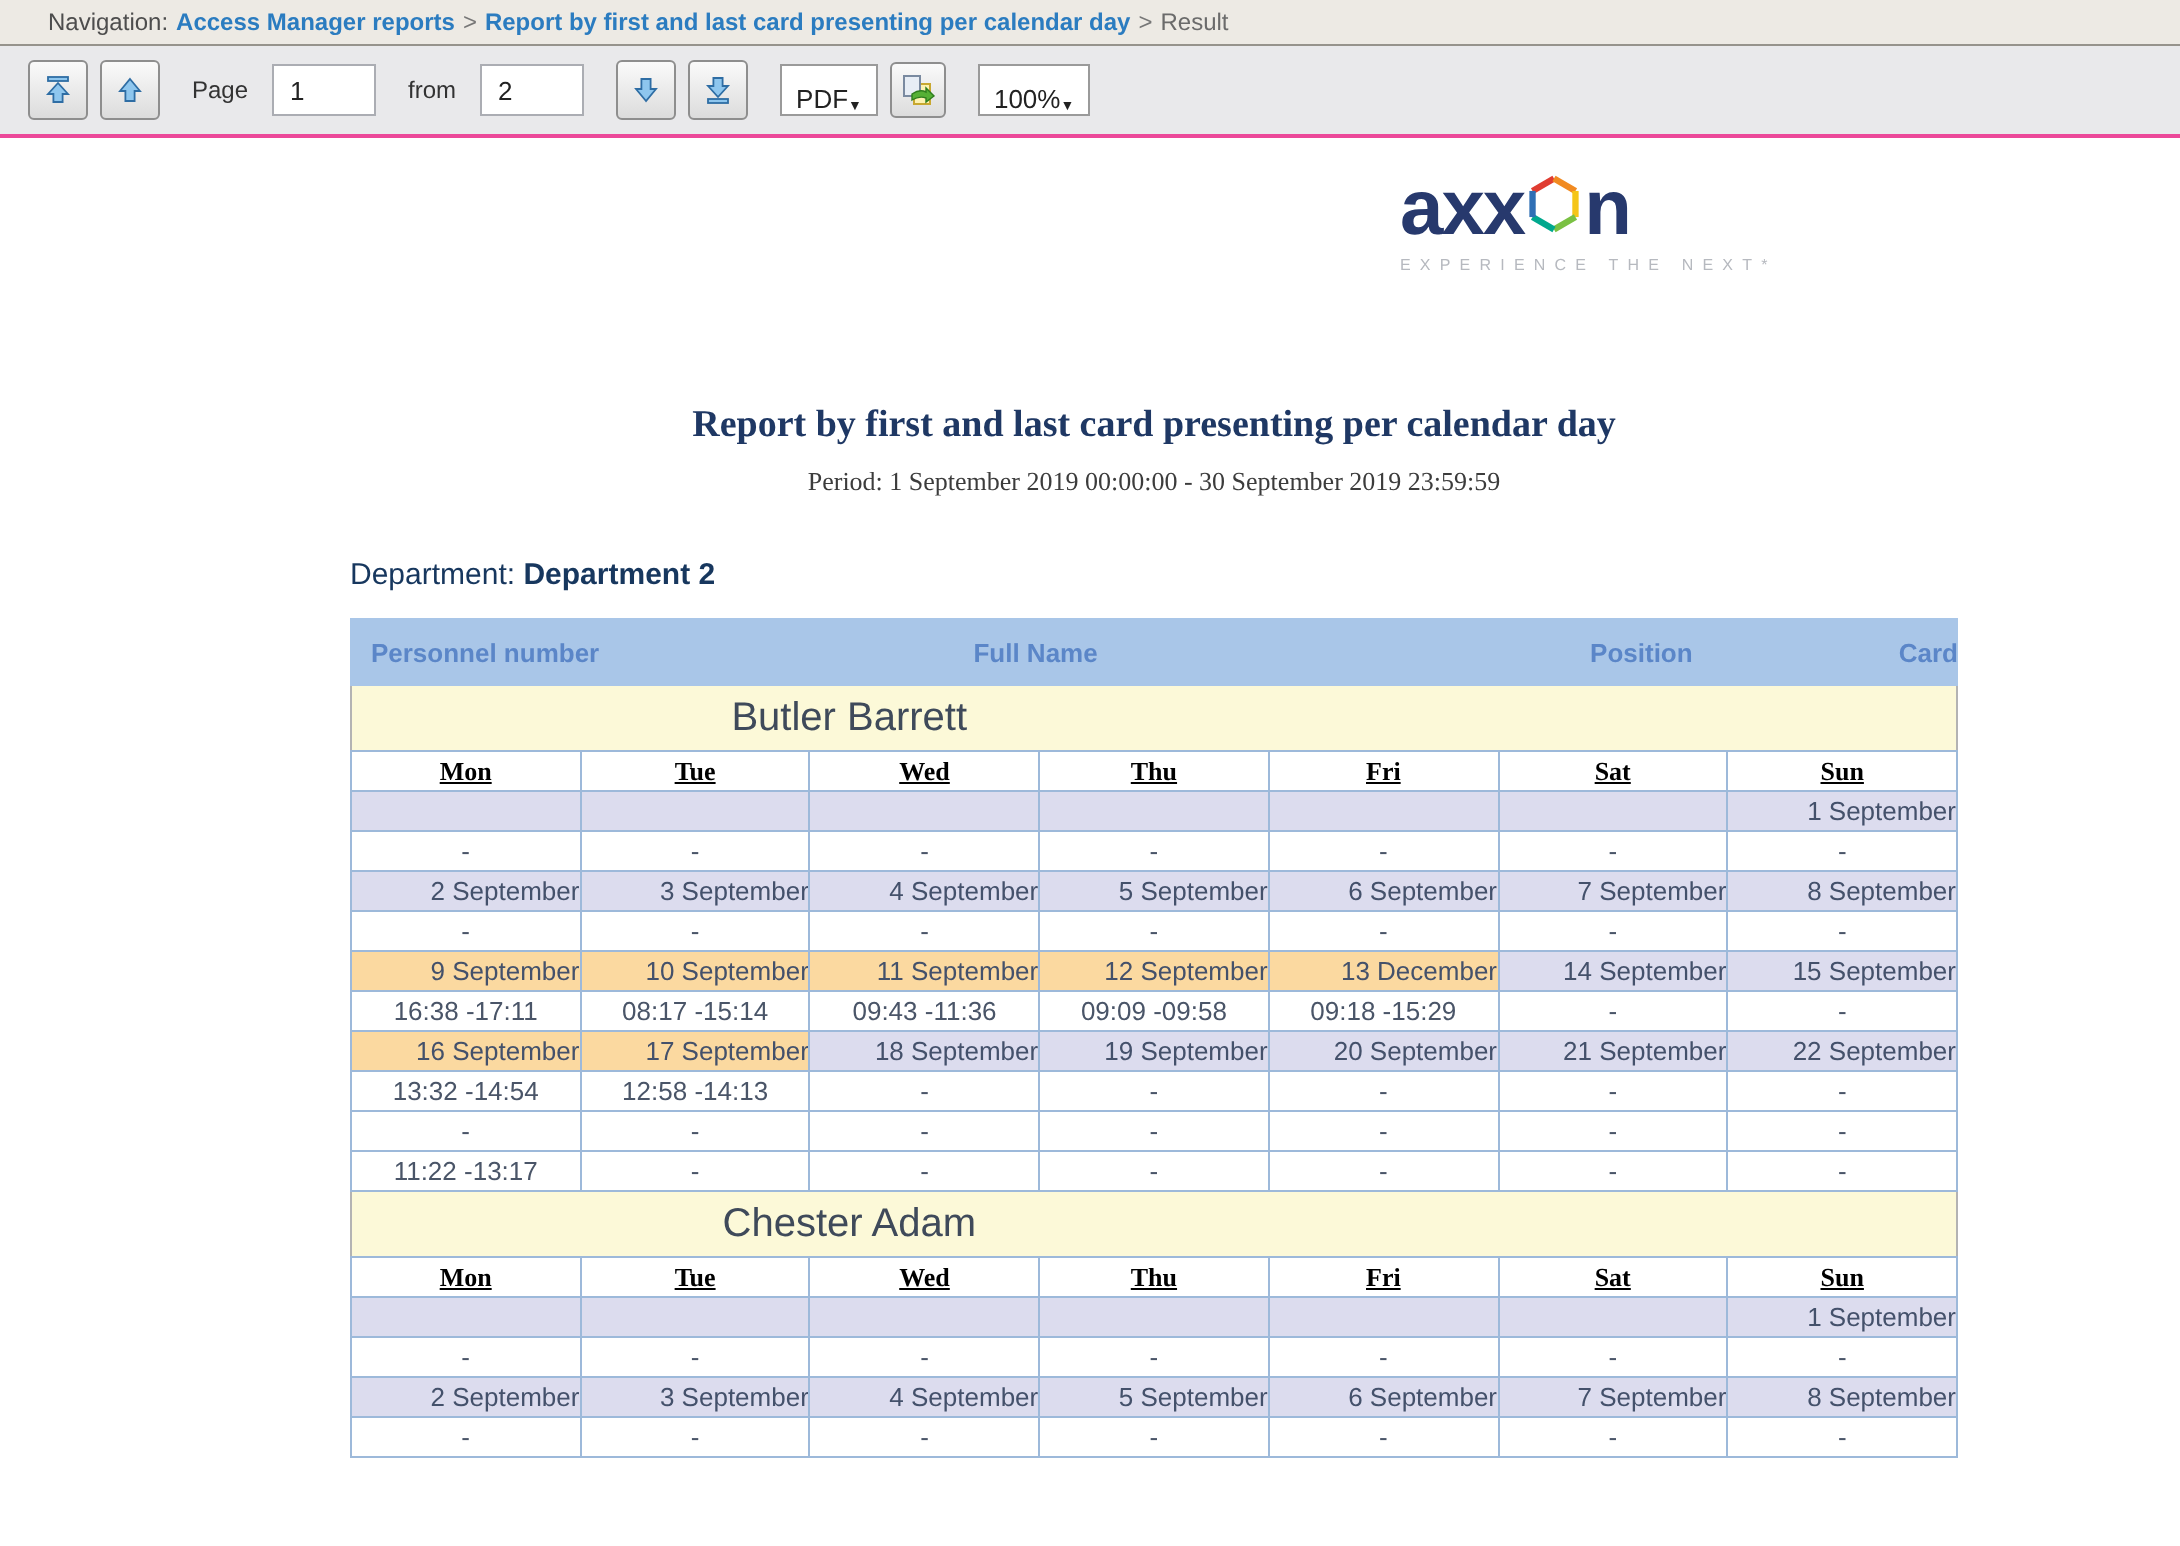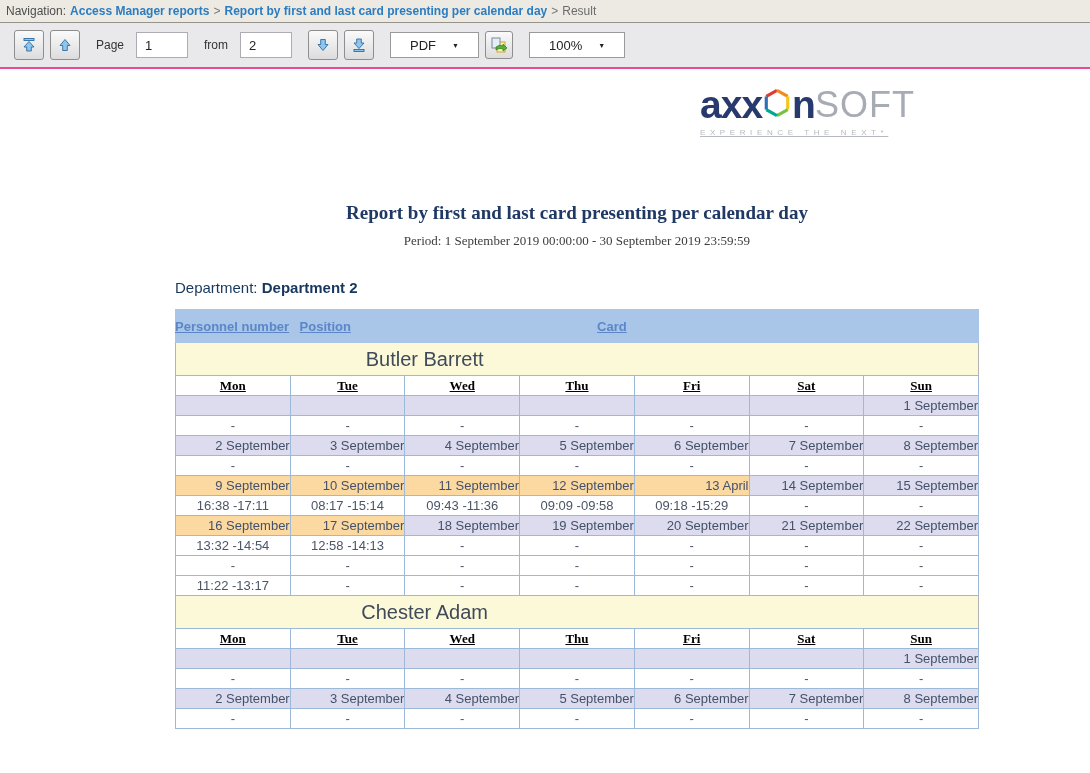--- a/index.html
+++ b/index.html
@@ -2,61 +2,61 @@
 <html><head>
 <meta charset="utf-8">
 <style>
   * { margin:0; padding:0; box-sizing:border-box; }
   html,body { width:1090px; height:773px; }
   body { font-family:"Liberation Sans", sans-serif; background:#fff; overflow:hidden; }
   .page { position:relative; width:1090px; height:773px; background:#fff; }
 
   
   .nav-bar { height:23px; background:#edeae4; border-bottom:1px solid #96938c;
-             display:flex; align-items:center; padding:0 6px; font-size:12px; color:#4d4d4d; white-space:nowrap; }
+             display:flex; align-items:center; padding:0 24px; font-size:12px; color:#4d4d4d; white-space:nowrap; }
   .nav-bar .crumb-link { color:#2b7cc0; font-weight:bold; margin:0 4px; cursor:pointer; }
   .nav-bar .crumb-sep { color:#777; }
   .nav-bar .crumb-current { color:#6b6b6b; margin-left:4px; }
 
   
   .toolbar { height:46px; background:#e9e9eb; border-bottom:2px solid #ec4899;
              display:flex; align-items:center; padding:0 14px; gap:6px; }
   .tb-btn { width:30px; height:30px; background:linear-gradient(#fafafa,#dcdcdc);
             border:1px solid #8e8e8e; border-radius:3px; display:flex; align-items:center; justify-content:center; cursor:pointer; }
   .tb-btn svg { display:block; }
   .tb-label { font-size:12px; color:#333; margin:0 6px 0 10px; }
   .tb-input { width:52px; height:26px; border:1px solid #abadb3; background:#fff;
               font-size:13px; color:#222; padding:0 8px; font-family:"Liberation Sans",sans-serif; }
-  .tb-select { height:26px; background:#fff; border:1px solid #9a9a9a; display:flex; align-items:center;
-               justify-content:space-between; padding:0 19px; font-size:13px; color:#222; cursor:pointer; gap:16px; }
+  .tb-select { height:26px; background:#fff; border:1px solid #9a9a9a; display:flex; align-items:flex-end;
+               justify-content:space-between; padding:0 7px; font-size:13px; color:#222; cursor:pointer; gap:0; }
   .tb-select .caret { font-size:7px; color:#222; }
   .gap-l { margin-left:10px; }
 
   
   .doc { position:relative; width:936px; height:703px; background:#fff; }
 
   .logo { position:absolute; top:16px; right:8px; width:228px; }
   .logo-line { display:flex; align-items:center; }
   .logo-axx { font-size:39px; font-weight:bold; color:#27396d; letter-spacing:-1px; line-height:1; }
   .logo-hex { margin:0 1px; }
   .logo-soft { font-size:36px; color:#a7abb3; letter-spacing:1px; line-height:1; }
-  .logo-tagline { margin-top:4px; font-size:8px; letter-spacing:4.6px; color:#b6b9bf; white-space:nowrap;text-decoration:underline; }
+  .logo-tagline { margin-top:4px; font-size:8px; letter-spacing:4.6px; color:#b6b9bf; white-space:nowrap; }
 
   .report-title { position:absolute; top:133px; left:175px; width:804px; text-align:center;
                   font-family:"Liberation Serif", serif; font-size:19px; font-weight:bold; color:#1f3864; }
   .report-period { position:absolute; top:164px; left:175px; width:804px; text-align:center;
                    font-family:"Liberation Serif", serif; font-size:13px; color:#3c3c3c; }
 
   .department-line { position:absolute; top:210px; left:175px; font-size:15px; color:#17375e; }
   .department-line .dep-value { font-weight:bold; }
 
   .report-table { position:absolute; top:240px; left:175px; width:804px; }
 
   .cols-header { display:flex; height:34px; background:#a9c6e8; align-items:center; }
-  .cols-header span { font-size:13px; font-weight:bold; color:#5b86c8; text-align:left;text-decoration:underline; }
+  .cols-header span { font-size:13px; font-weight:bold; color:#5b86c8; text-align:right; }
   .col-1 { width:15.5%; } .col-2 { width:31%; } .col-3 { width:37%; } .col-4 { width:16.5%; }
 
   .name-row { height:33px; background:#fcf9d8; border:1px solid #b3b3b3; border-top:none;
               display:flex; align-items:center; }
   .name-row span { display:block; width:62%; text-align:center; font-size:20px; color:#3f4a5a; }
 
   table.calendar { width:100%; border-collapse:collapse; table-layout:fixed; margin-top:-1px; }
   table.calendar th, table.calendar td { border:1px solid #9db9da; overflow:hidden; white-space:nowrap; }
   table.calendar th { height:20px; background:#fff; font-family:"Liberation Serif", serif;
                       font-size:13px; font-weight:bold; color:#000;text-decoration:underline; }
@@ -141,36 +141,36 @@
           <svg width="28" height="34" viewBox="0 0 30 34">
             <path d="M3.5 10 L15 3.4" stroke="#e03c31" stroke-width="3.4" fill="none"></path>
             <path d="M15 3.4 L26.5 10" stroke="#f18a21" stroke-width="3.4" fill="none"></path>
             <path d="M26.5 10 L26.5 24" stroke="#f5c518" stroke-width="3.4" fill="none"></path>
             <path d="M26.5 24 L15 30.6" stroke="#7ac143" stroke-width="3.4" fill="none"></path>
             <path d="M15 30.6 L3.5 24" stroke="#00a88e" stroke-width="3.4" fill="none"></path>
             <path d="M3.5 24 L3.5 10" stroke="#2f6fb5" stroke-width="3.4" fill="none"></path>
           </svg>
         </span>
         <span class="logo-axx">n</span>
-          <span class="logo-soft">SOFT</span>
       </div>
       <div class="logo-tagline">EXPERIENCE THE NEXT*</div>
     </div>
 
     <div class="report-title">Report by first and last card presenting per calendar day</div>
     <div class="report-period">Period: 1 September 2019 00:00:00 - 30 September 2019 23:59:59</div>
 
     <div class="department-line">
       <span>Department:</span>
       <span class="dep-value">Department 2</span>
     </div>
 
     <div class="report-table">
       <div class="cols-header">
         <span class="col-1">Personnel number</span>
+        <span class="col-2">Full Name</span>
         <span class="col-3">Position</span>
         <span class="col-4">Card</span>
       </div>
       <div id="employees">
           <div class="name-row">
             <span>Butler Barrett</span>
           </div>
           <table class="calendar">
             <tbody>
               <tr class="day-header-row">
@@ -216,21 +216,21 @@
                 <td>-</td>
                 <td>-</td>
                 <td>-</td>
                 <td>-</td>
               </tr>
               <tr class="date-row">
                 <td class="hl">9 September</td>
                 <td class="hl">10 September</td>
                 <td class="hl">11 September</td>
                 <td class="hl">12 September</td>
-                <td class="hl">13 April</td>
+                <td class="hl">13 December</td>
                 <td>14 September</td>
                 <td>15 September</td>
               </tr>
               <tr class="time-row">
                 <td>16:38 -17:11</td>
                 <td>08:17 -15:14</td>
                 <td>09:43 -11:36</td>
                 <td>09:09 -09:58</td>
                 <td>09:18 -15:29</td>
                 <td>-</td>

